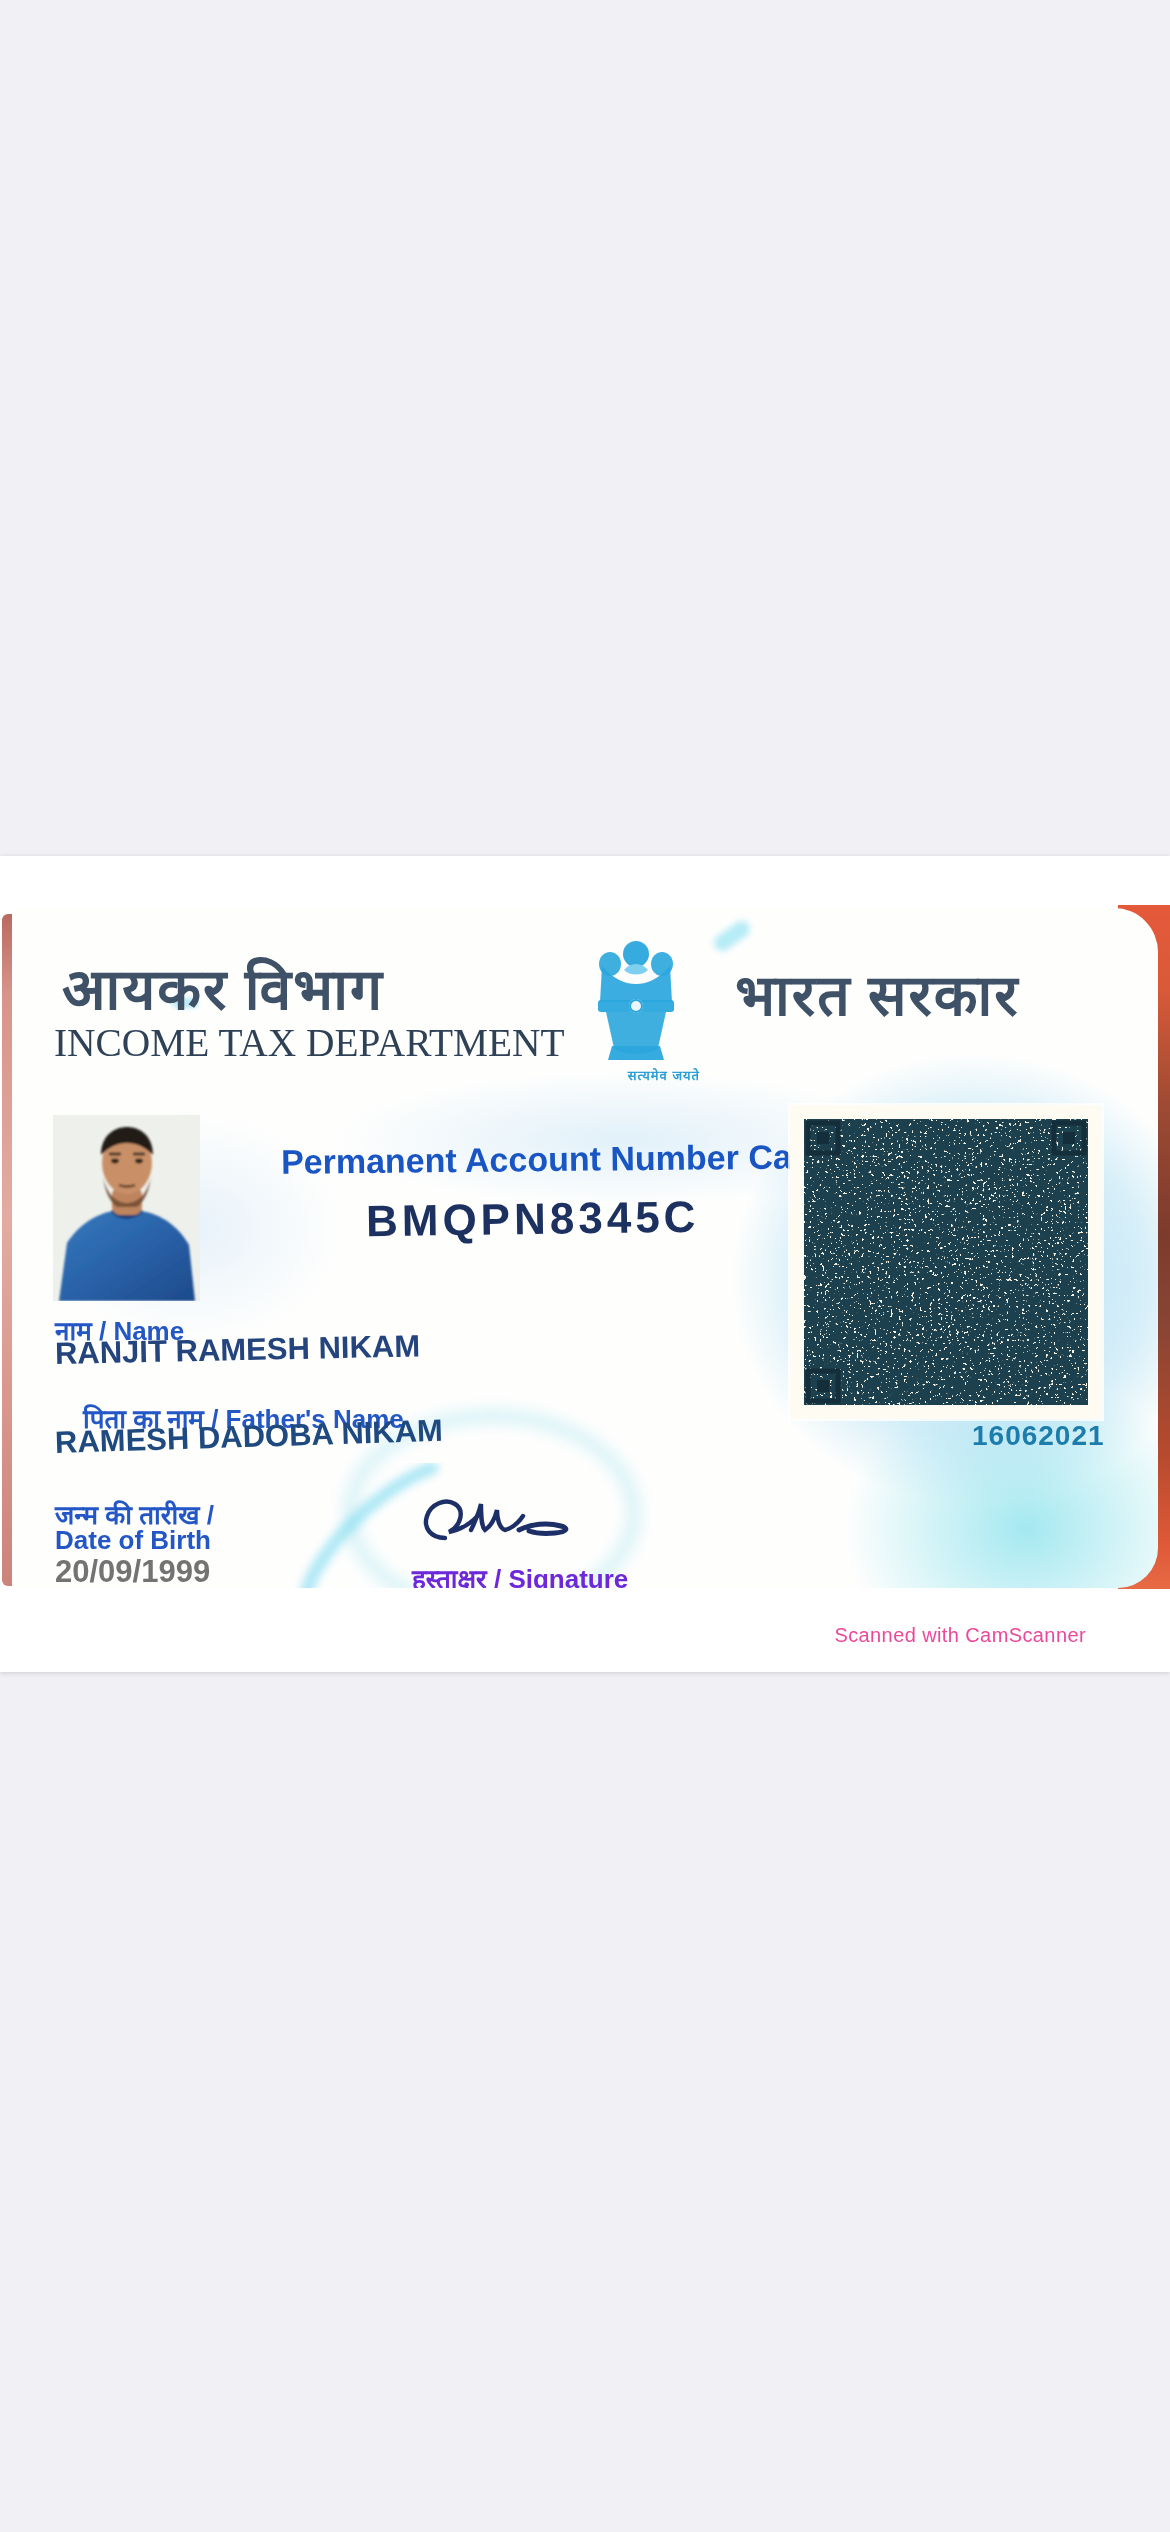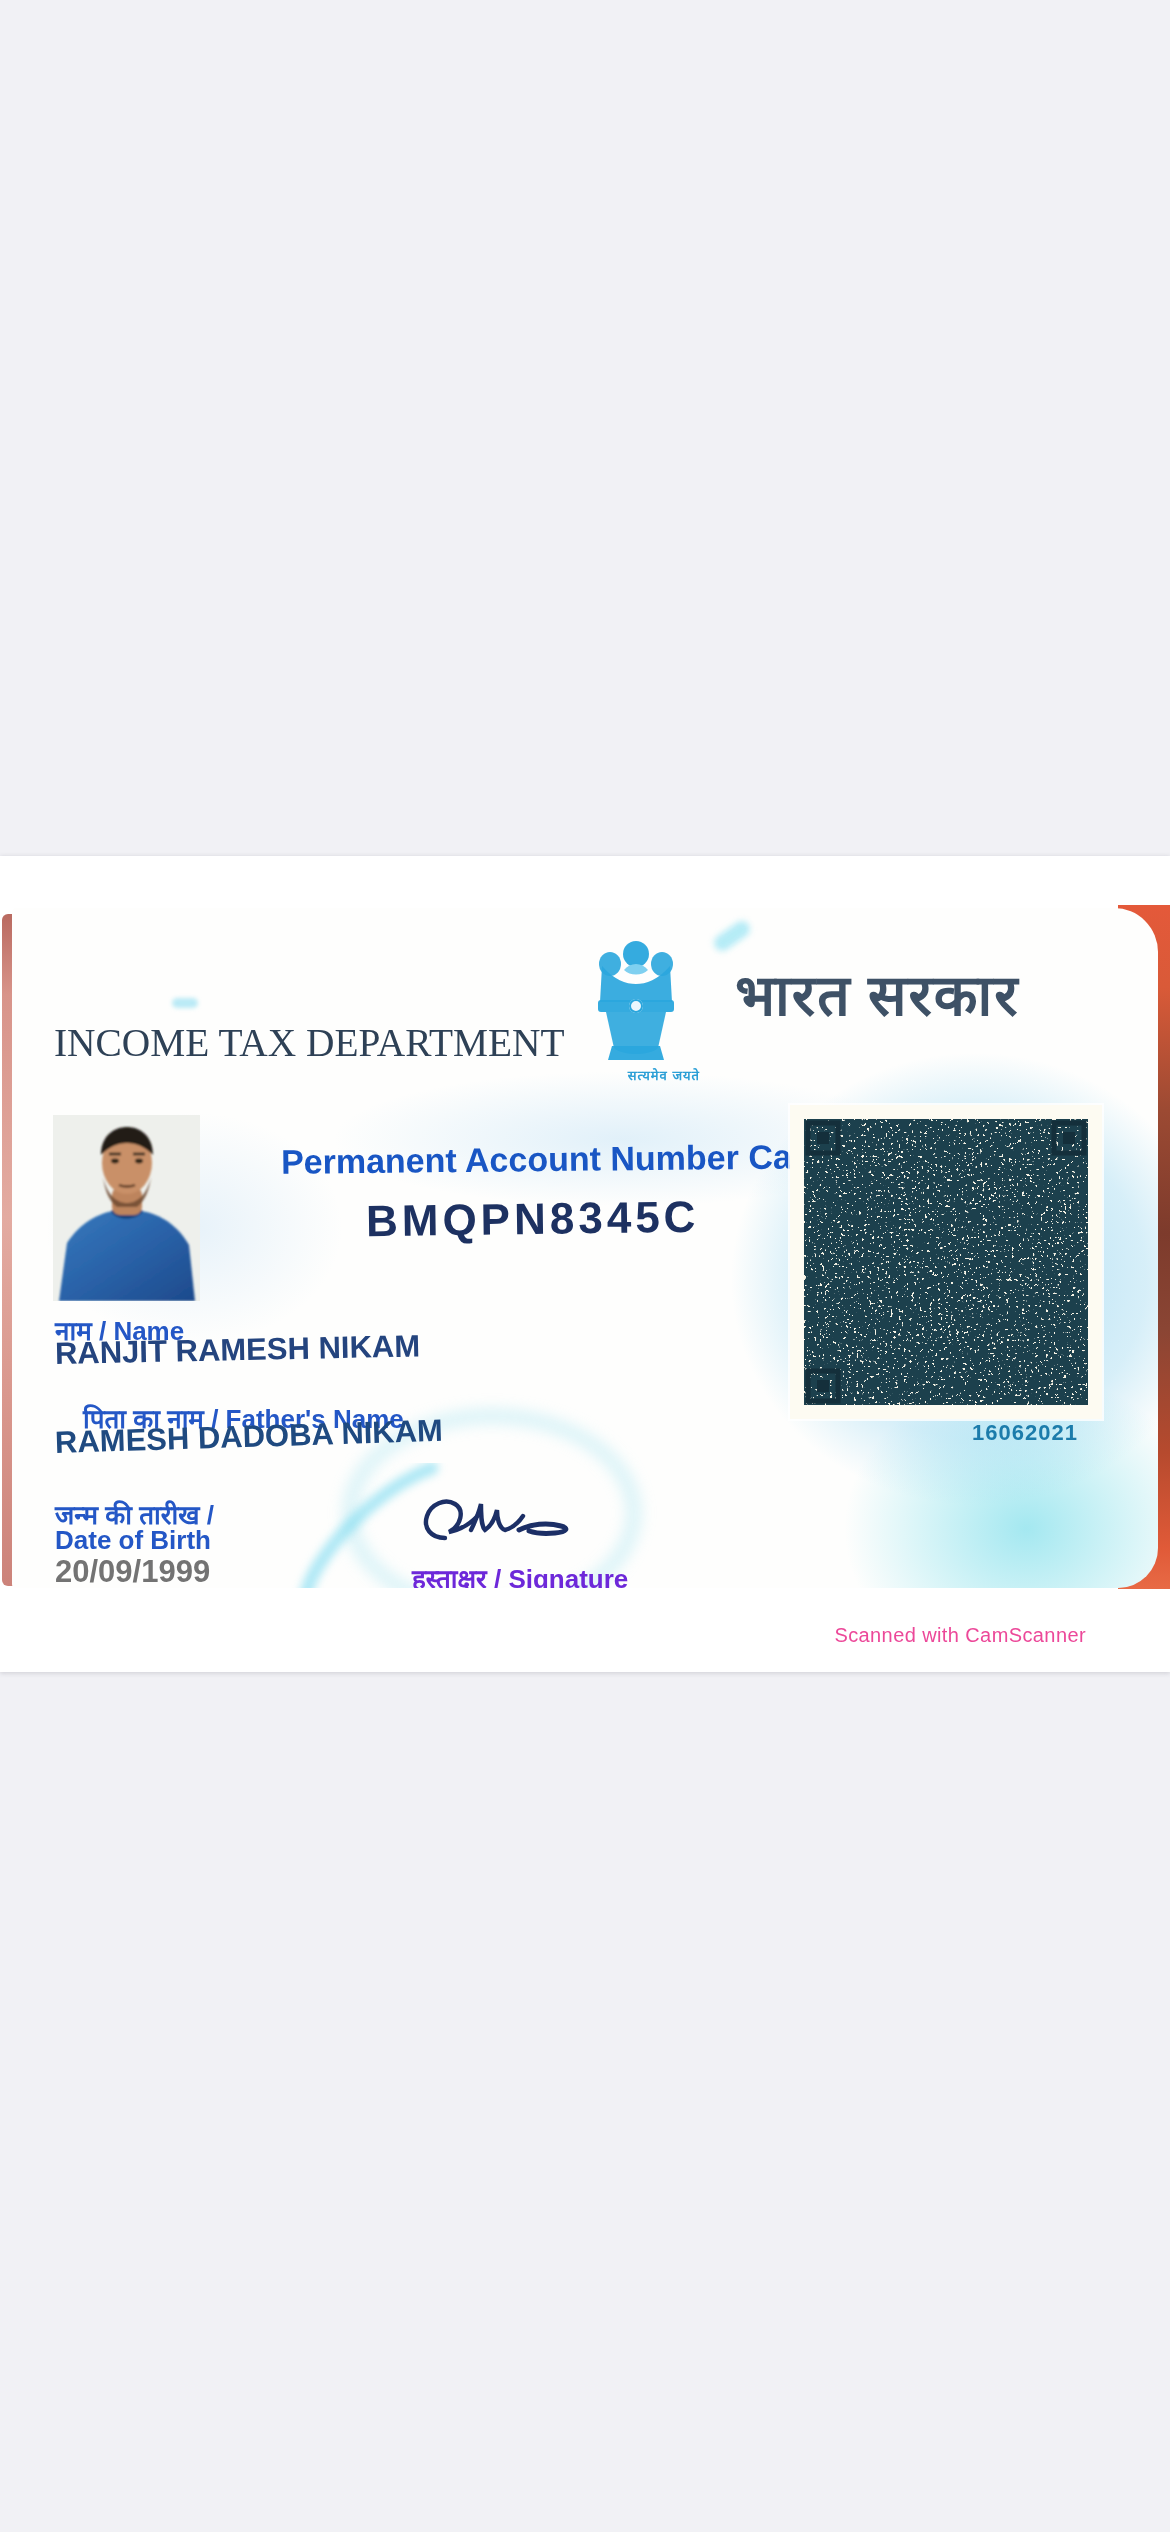--- a/index.html
+++ b/index.html
@@ -117,21 +117,21 @@
   }
 
   
   .qr-box {
     position:absolute; left:778px; top:197px; width:312px; height:314px;
     background:#fdfbf2; box-shadow:0 0 0 2px rgba(255,255,255,.8);
   }
   .qr-box svg { position:absolute; left:14px; top:14px; }
   .print-date {
     position:absolute; left:960px; top:512px; width:130px; text-align:left;
-    font-size:22px; font-weight:bold; color:#1c7cab; letter-spacing:1px;
+    font-size:28px; font-weight:bold; color:#1c7cab; letter-spacing:1px;
   }
 
   
   .signature { position:absolute; left:403px; top:578px; width:170px; height:70px; }
 
   
   .scan-footer {
     position:absolute; right:84px; top:768px; font-size:20px; color:#ec4899;
     letter-spacing:.4px;
   }
@@ -155,20 +155,21 @@
       <div class="wash-qr"></div>
       <div class="smudge-ring"></div>
       <div class="smudge-streak">
         <svg width="170" height="135" viewBox="0 0 170 135">
           <path d="M150,5 C110,20 70,55 45,90 C32,108 26,120 24,132" fill="none" stroke="rgba(110,215,238,.55)" stroke-width="13" stroke-linecap="round" filter="blur(4px)"></path>
         </svg>
       </div>
       <div class="smudge-tick"></div>
       <div class="smudge-tick2"></div>
 
+      <div class="hi-head dept-hi">आयकर विभाग</div>
       <div class="en-head dept-en">INCOME TAX DEPARTMENT</div>
       <div class="hi-head govt-hi">भारत सरकार</div>
 
       <div class="emblem">
         <svg width="100" height="126" viewBox="0 0 100 126">
           <g fill="#2aa6dd">
             <ellipse cx="50" cy="14" rx="13" ry="13" opacity=".95"></ellipse>
             <ellipse cx="24" cy="24" rx="11" ry="12" opacity=".9"></ellipse>
             <ellipse cx="76" cy="24" rx="11" ry="12" opacity=".9"></ellipse>
             <path d="M16,26 C28,40 40,44 50,44 C60,44 72,40 84,26 L86,62 L14,62 Z" opacity=".92"></path>

